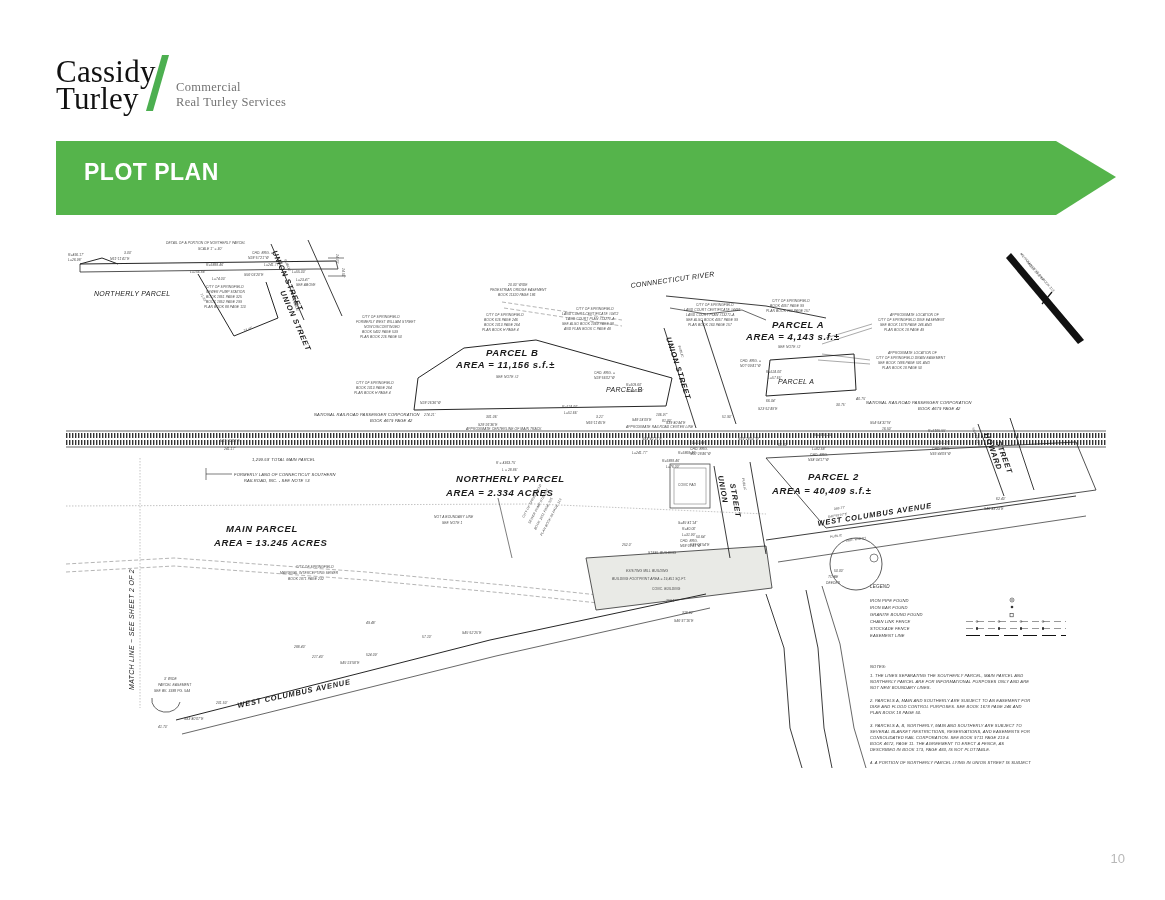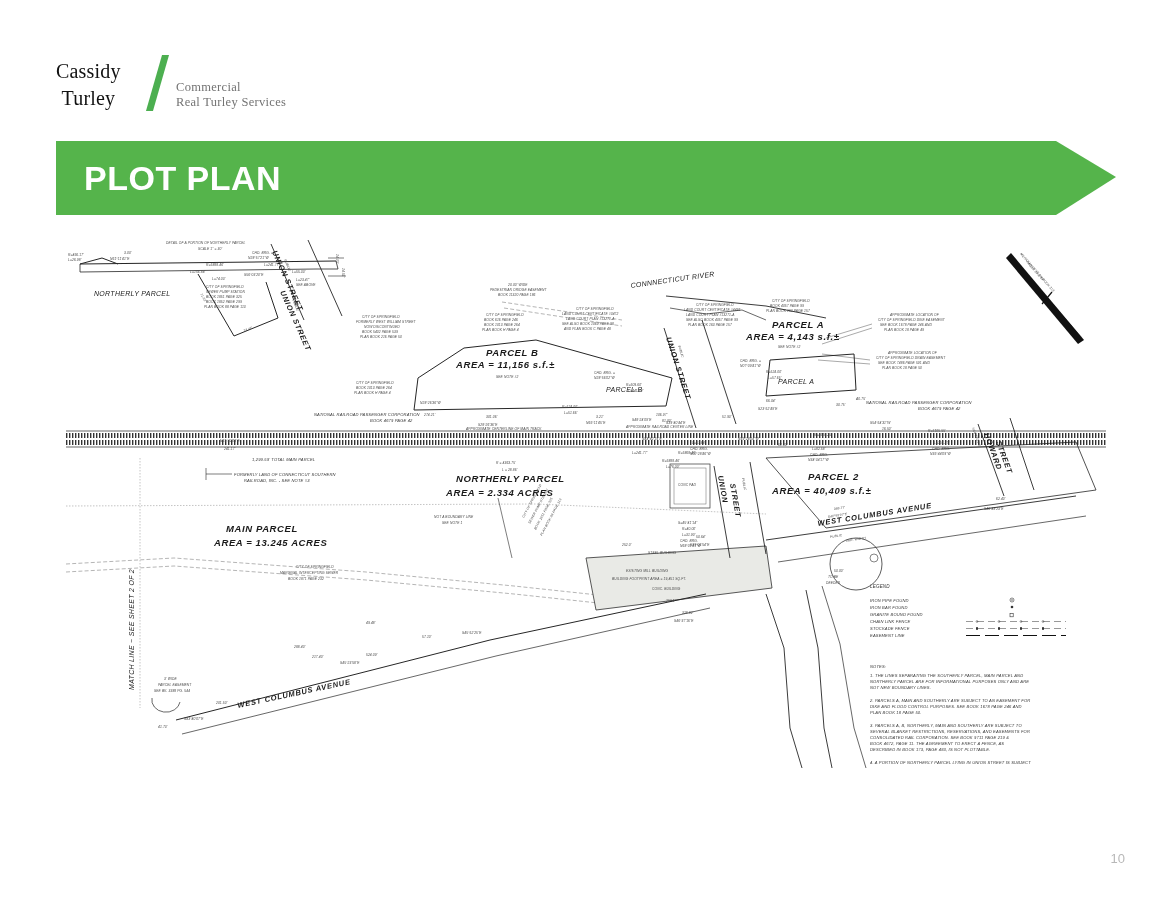--- a/index.html
+++ b/index.html
@@ -4,32 +4,32 @@
 <style>
   html,body{margin:0;padding:0;}
   body{
     width:1165px;height:900px;background:#ffffff;
     font-family:"Liberation Sans",sans-serif;
     overflow:hidden;position:relative;
   }
   
   #logo{position:absolute;left:56px;top:58px;width:300px;height:62px;}
   #logo .words{position:absolute;left:0;top:0;color:#111;font-family:"Liberation Serif",serif;
-    font-size:20px;line-height:27px;letter-spacing:.2px;font-weight:400;text-align:center;}
+    font-size:31px;line-height:27px;letter-spacing:.2px;font-weight:400;}
   #logo .w1{display:block;}
   #logo .w2{display:block;}
   #logo .slash{position:absolute;left:98px;top:-3px;width:7px;height:56px;background:#4caf50;
     transform:skewX(-16deg);}
   #logo .tag{position:absolute;left:120px;top:22px;color:#737373;font-family:"Liberation Serif",serif;
     font-size:12.5px;line-height:14.5px;letter-spacing:.3px;}
   
   #banner{position:absolute;left:56px;top:141px;width:1060px;height:74px;}
   #banner .fill{position:absolute;inset:0;background:#55b44b;
     clip-path:polygon(0 0, 1000px 0, 1060px 36px, 1000px 74px, 0 74px);}
-  #banner .title{position:absolute;left:28px;top:18px;color:#ffffff;font-size:34px;
+  #banner .title{position:absolute;left:28px;top:18px;color:#ffffff;font-size:23px;
     font-weight:bold;letter-spacing:.5px;}
   
   #map{position:absolute;left:66px;top:228px;width:1040px;height:560px;}
   #map svg{display:block;}
   .mt{font-family:"Liberation Sans",sans-serif;fill:#1a1a1a;}
   .big{font-size:9.5px;font-weight:bold;font-style:italic;letter-spacing:.6px;}
   .mid{font-size:7px;font-style:italic;letter-spacing:.3px;}
   .sml{font-size:4.1px;font-style:italic;letter-spacing:.15px;fill:#3a3a3a;}
   .tiny{font-size:3.3px;font-style:italic;letter-spacing:.1px;fill:#4a4a4a;}
   .st{font-size:7.5px;font-weight:bold;font-style:italic;letter-spacing:.8px;}

